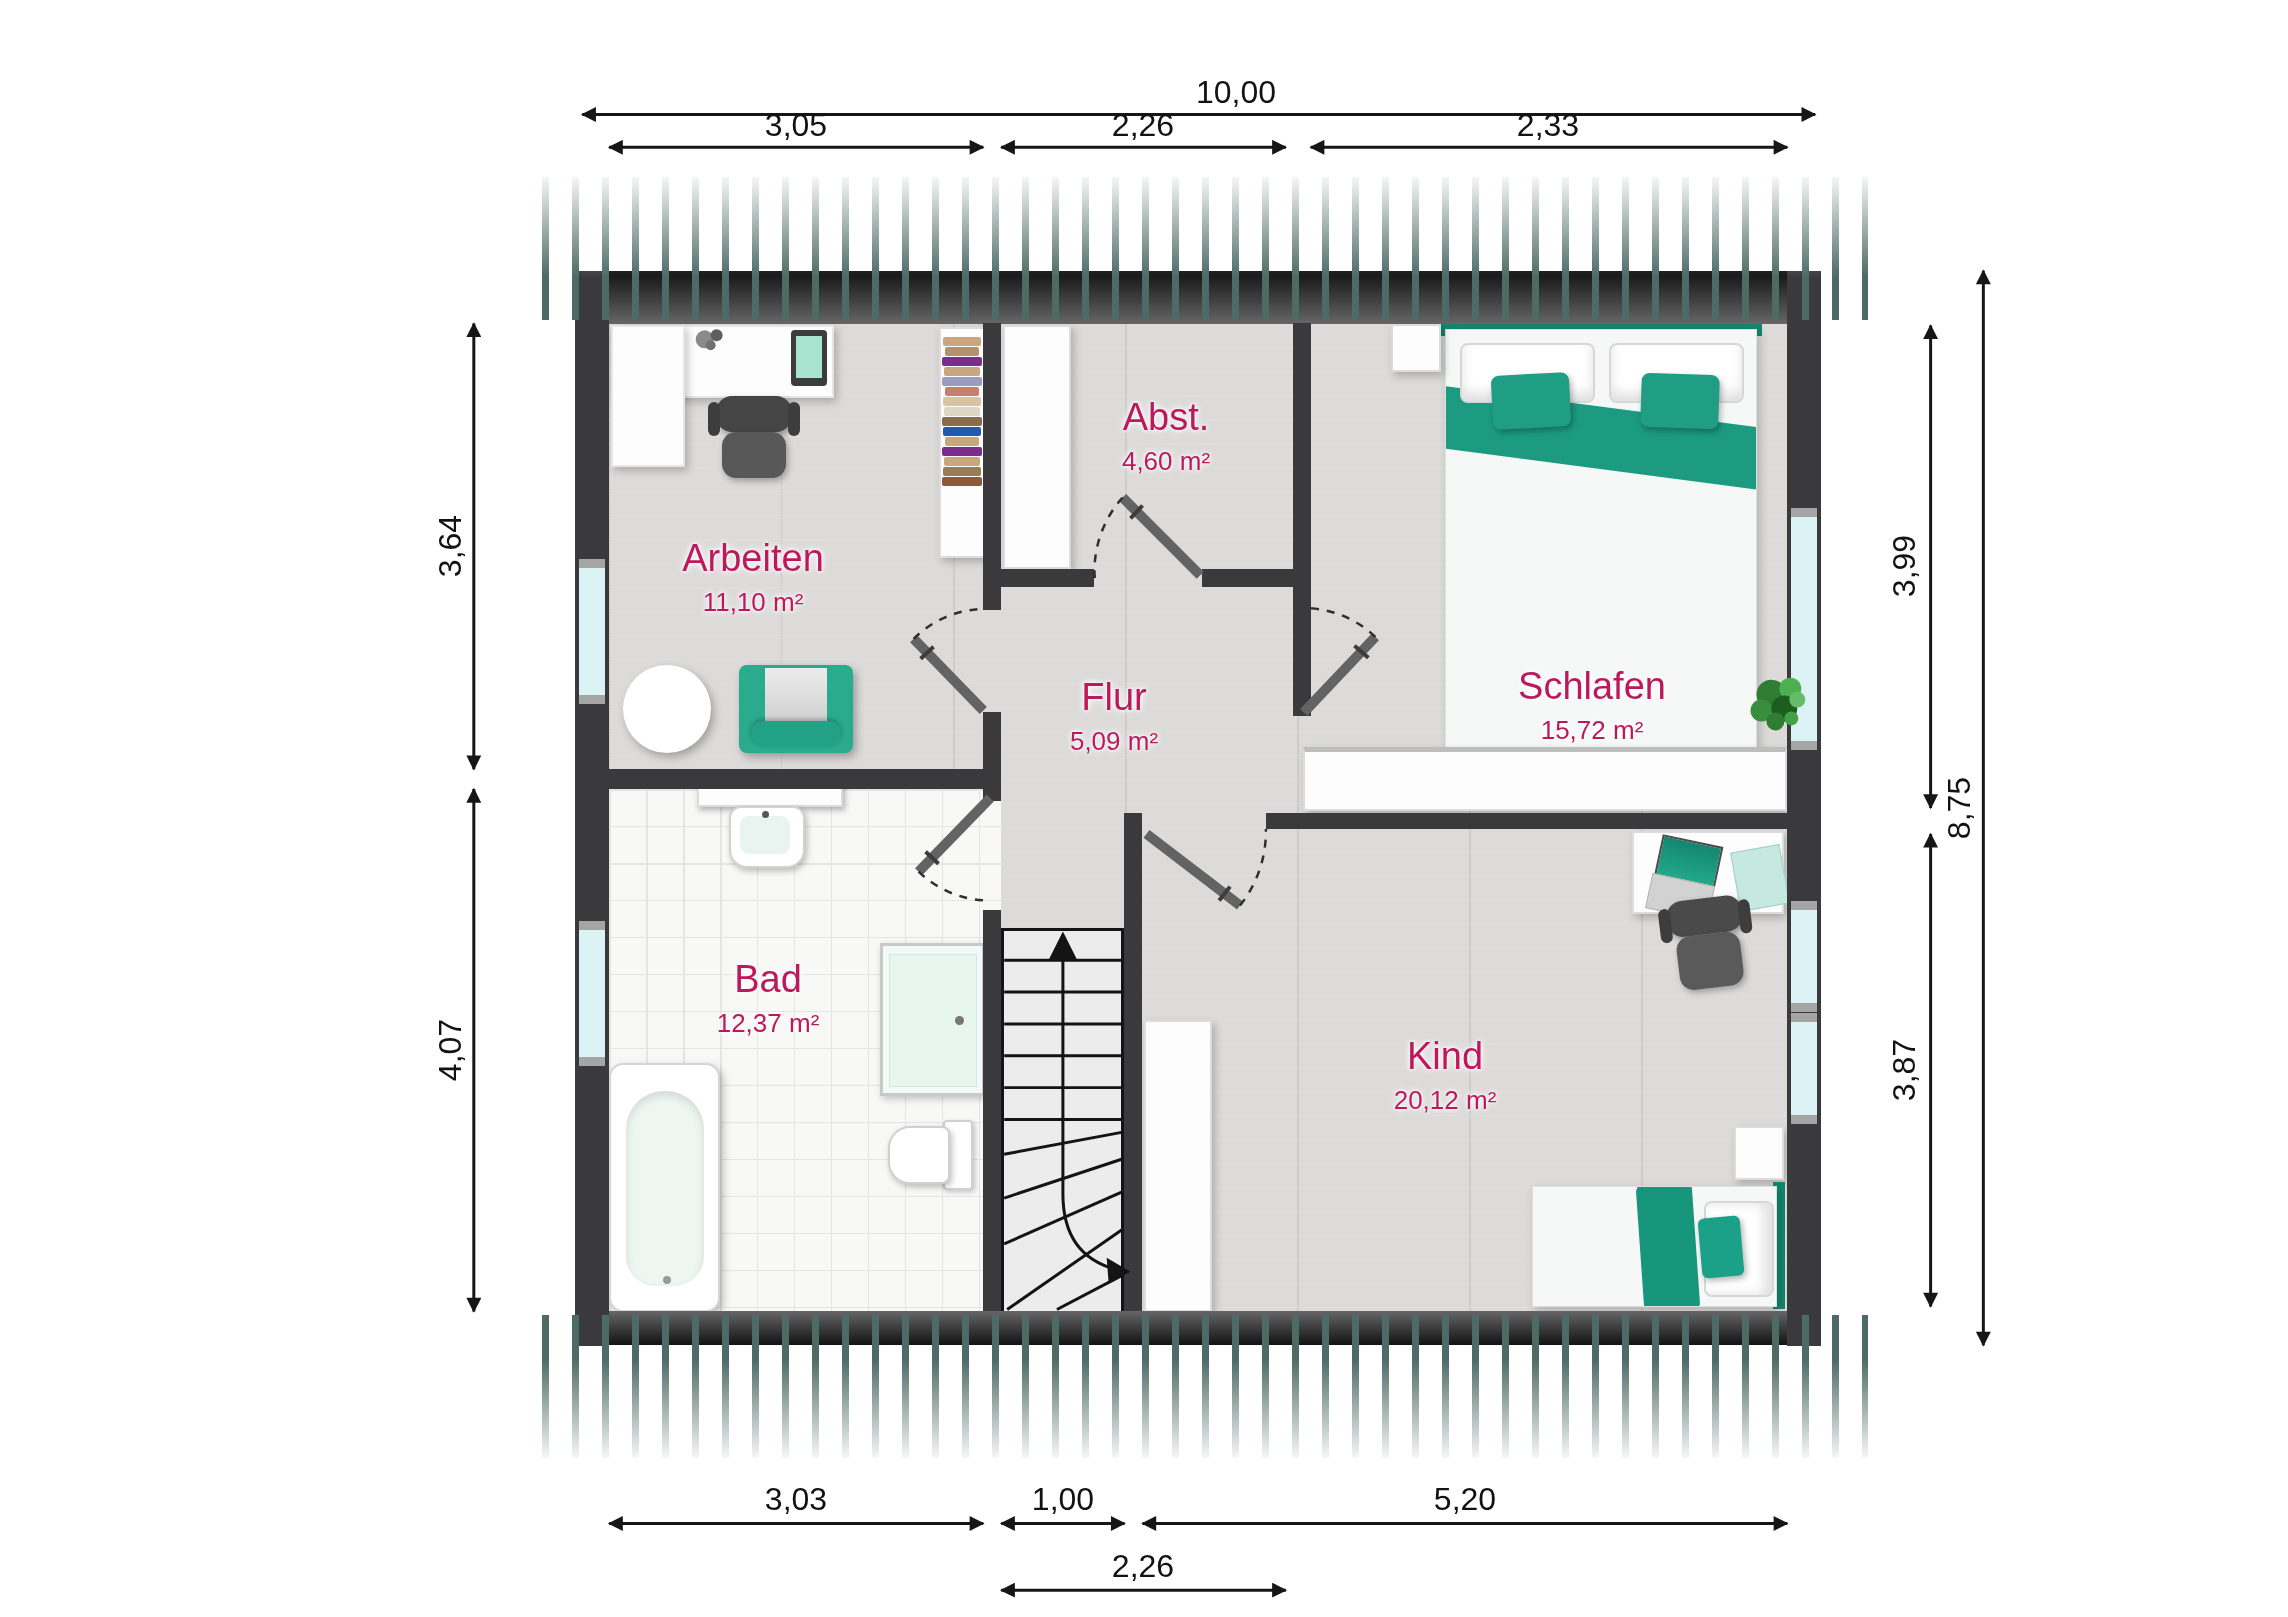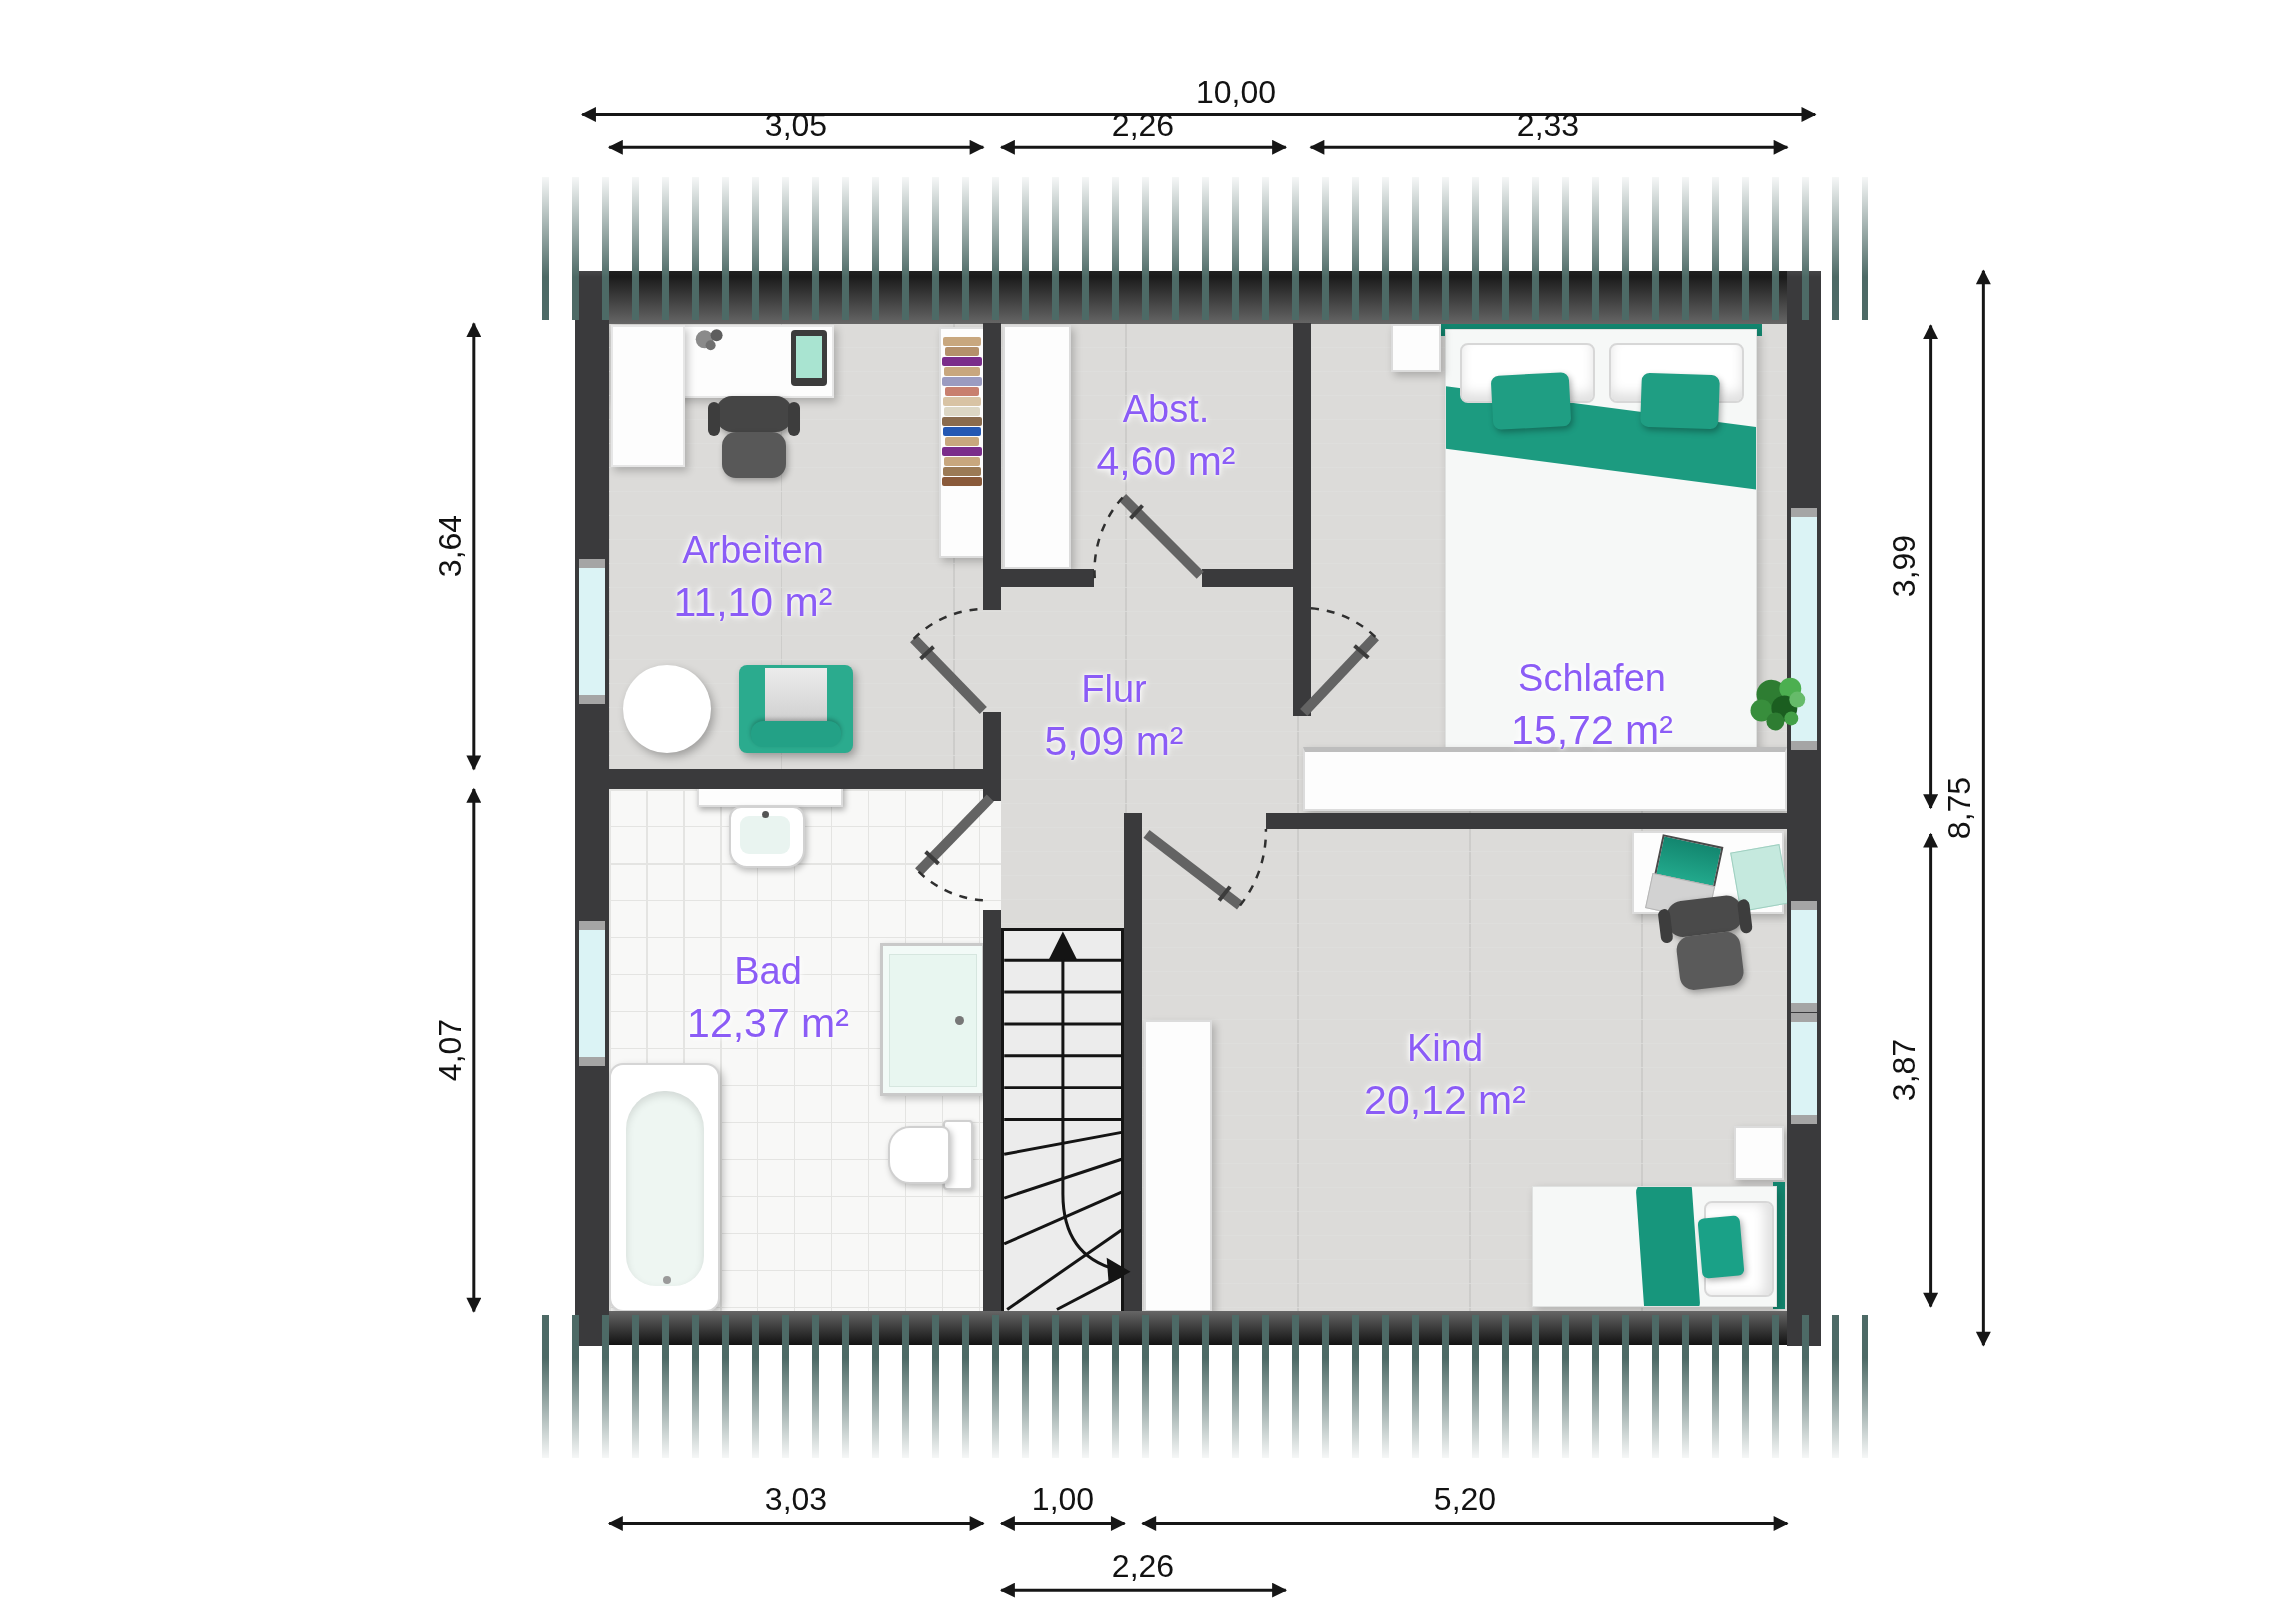--- a/index.html
+++ b/index.html
@@ -25,24 +25,24 @@
   .roof:after{content:"";position:absolute;inset:0;}
   .roof.top:after{background:linear-gradient(0deg, rgba(255,255,255,0) 0 30%, rgba(255,255,255,.95) 100%);}
   .roof.bot:after{background:linear-gradient(180deg, rgba(255,255,255,0) 0 30%, rgba(255,255,255,.95) 100%);}
   
   .win{position:absolute;background:#dbf3f5;border-top:9px solid #a5a5a5;border-bottom:9px solid #a5a5a5;box-sizing:border-box;}
   
   .wf{position:absolute;background:#fdfdfd;border:2px solid #dcdcdc;box-sizing:border-box;
       box-shadow:3px 4px 8px rgba(0,0,0,.22);}
   .teal{background:#1f9e83;}
   
-  .room-label{position:absolute;transform:translate(-50%,-50%);text-align:center;color:#8b5cf6;
+  .room-label{position:absolute;transform:translate(-50%,-50%);text-align:center;color:#be185d;
       white-space:nowrap;text-shadow:0 0 2px #fff,0 0 5px #fff,0 0 9px #fff;}
   .rname{font-size:38px;}
-  .rarea{font-size:41px;margin-top:7px;}
+  .rarea{font-size:26px;margin-top:7px;}
   .dim-label{position:absolute;transform:translate(-50%,-50%);font-size:32px;color:#121212;white-space:nowrap;}
   .dim-label.rot{transform:translate(-50%,-50%) rotate(-90deg);}
   
   #overlay{position:absolute;left:0;top:0;pointer-events:none;}
   .dim{stroke:#161616;stroke-width:3;}
   .leaf{stroke:#636363;stroke-width:10;}
   .tick{stroke:#3c3c3c;stroke-width:4;}
   .swing{stroke:#2f2f2f;stroke-width:2.5;fill:none;stroke-dasharray:8 8;}
   .tread{stroke:#141414;stroke-width:3;}
   .walk{stroke:#141414;stroke-width:3;fill:none;}

